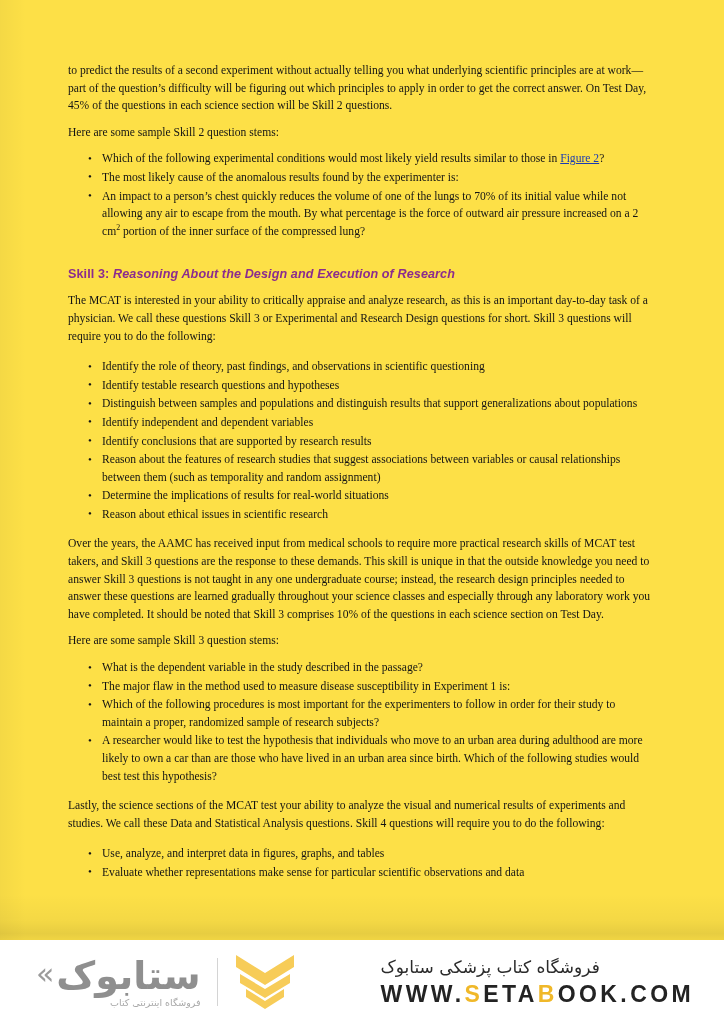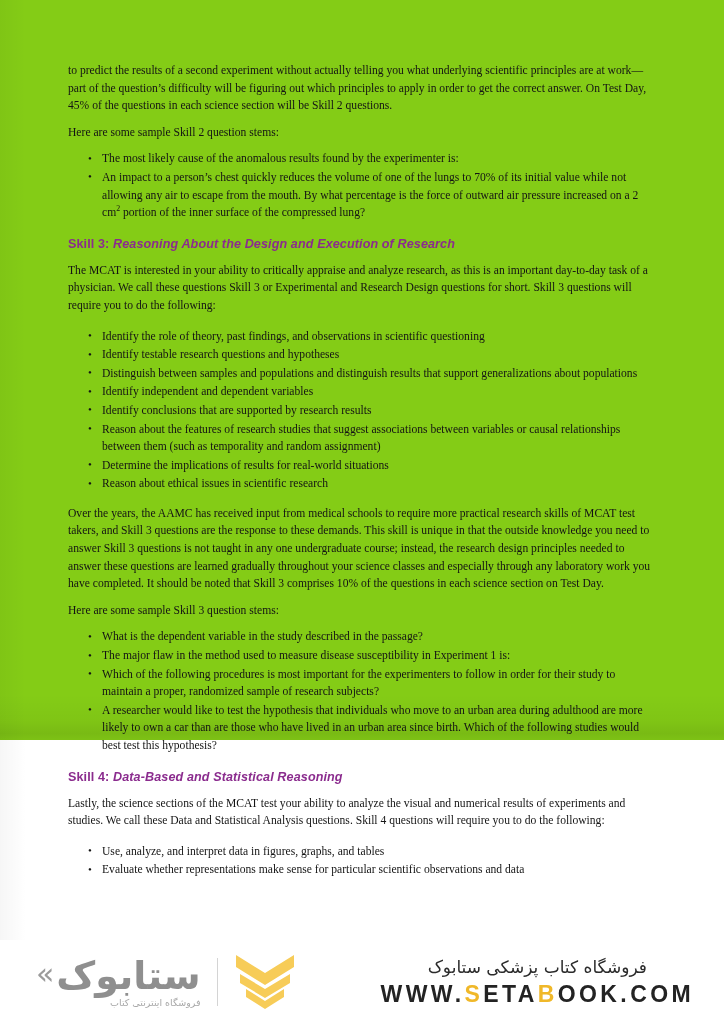--- a/index.html
+++ b/index.html
@@ -16,22 +16,22 @@
     font-family: "Liberation Serif", "DejaVu Serif", serif;
     color: #111111;
   }
 
   
   .page-sheet {
     position: absolute;
     left: 0;
     top: 0;
     width: 724px;
-    height: 740px;
-    background: #84cc16;
+    height: 940px;
+    background: #fde047;
     box-sizing: border-box;
   }
 
   
   .page-bottom-shade {
     position: absolute;
     left: 0;
     bottom: 0;
     width: 724px;
     height: 46px;
@@ -62,21 +62,21 @@
   
   p.body-par {
     margin: 0 0 9px 0;
     font-size: 11.6px;
     line-height: 17.6px;
     text-align: left;
     color: #141414;
   }
 
   h2.skill-heading {
-    margin: 2px 0 10px 0;
+    margin: 14px 0 10px 0;
     font-family: "Liberation Sans", "DejaVu Sans", sans-serif;
     font-size: 12.6px;
     font-weight: bold;
     line-height: 16px;
     color: #8B2C8E;
     letter-spacing: 0.1px;
   }
   h2.skill-heading .skill-title {
     font-style: italic;
   }
@@ -176,21 +176,21 @@
     background: #d4d4d4;
     margin: 0 6px;
   }
   .logo-chevrons {
     display: block;
   }
 
   .footer-right {
     display: flex;
     flex-direction: column;
-    align-items: center;
+    align-items: flex-start;
     gap: 4px;
     padding-right: 4px;
   }
   .footer-fa-tagline {
     font-family: "DejaVu Sans", sans-serif;
     font-size: 17px;
     color: #2b2b2b;
     direction: rtl;
     line-height: 1.2;
   }
@@ -211,20 +211,23 @@
 <div class="page-sheet">
   <div class="page-left-shade"></div>
 
   <div class="content">
 
     <p class="body-par">to predict the results of a second experiment without actually telling you what underlying scientific principles are at work—part of the question’s difficulty will be figuring out which principles to apply in order to get the correct answer. On Test Day, 45% of the questions in each science section will be Skill 2 questions.</p>
 
     <p class="body-par">Here are some sample Skill 2 question stems:</p>
 
     <ul class="bullets">
+      <li>
+        <span>Which of the following experimental conditions would most likely yield results similar to those in </span><a class="doc-link" href="#">Figure 2</a><span>?</span>
+      </li>
       <li>The most likely cause of the anomalous results found by the experimenter is:</li>
       <li>
         <span>An impact to a person’s chest quickly reduces the volume of one of the lungs to 70% of its initial value while not allowing any air to escape from the mouth. By what percentage is the force of outward air pressure increased on a 2 cm</span><sup class="sup">2</sup><span> portion of the inner surface of the compressed lung?</span>
       </li>
     </ul>
 
     <div class="gap-after-list"></div>
 
     <h2 class="skill-heading">
       <span class="skill-label">Skill 3: </span><span class="skill-title">Reasoning About the Design and Execution of Research</span>
@@ -253,23 +256,20 @@
 
     <ul class="bullets">
       <li>What is the dependent variable in the study described in the passage?</li>
       <li>The major flaw in the method used to measure disease susceptibility in Experiment 1 is:</li>
       <li>Which of the following procedures is most important for the experimenters to follow in order for their study to maintain a proper, randomized sample of research subjects?</li>
       <li>A researcher would like to test the hypothesis that individuals who move to an urban area during adulthood are more likely to own a car than are those who have lived in an urban area since birth. Which of the following studies would best test this hypothesis?</li>
     </ul>
 
     <div class="gap-after-list"></div>
 
-    <h2 class="skill-heading">
-      <span class="skill-label">Skill 4: </span><span class="skill-title">Data-Based and Statistical Reasoning</span>
-    </h2>
 
     <p class="body-par">Lastly, the science sections of the MCAT test your ability to analyze the visual and numerical results of experiments and studies. We call these Data and Statistical Analysis questions. Skill 4 questions will require you to do the following:</p>
 
     <div class="gap-sm"></div>
 
     <ul class="bullets">
       <li>Use, analyze, and interpret data in figures, graphs, and tables</li>
       <li>Evaluate whether representations make sense for particular scientific observations and data</li>
     </ul>
 

